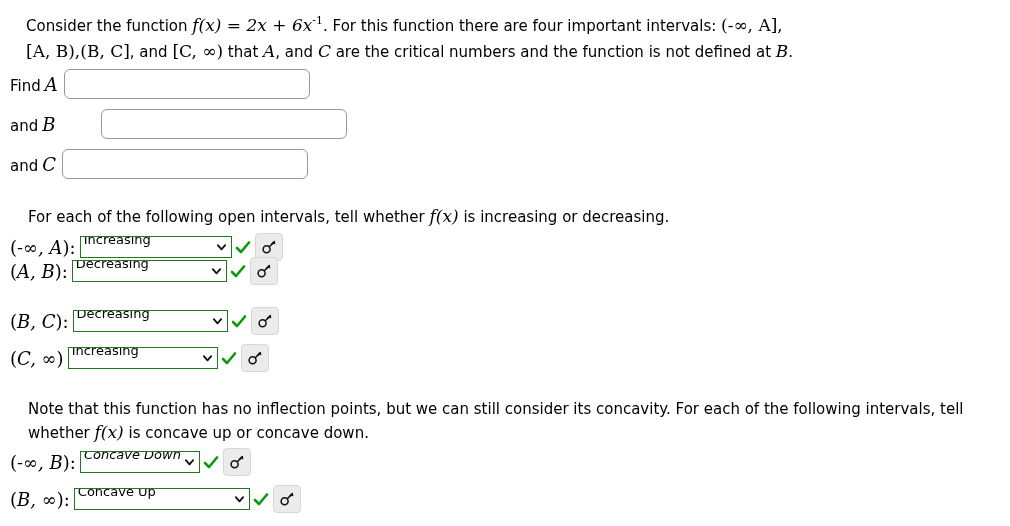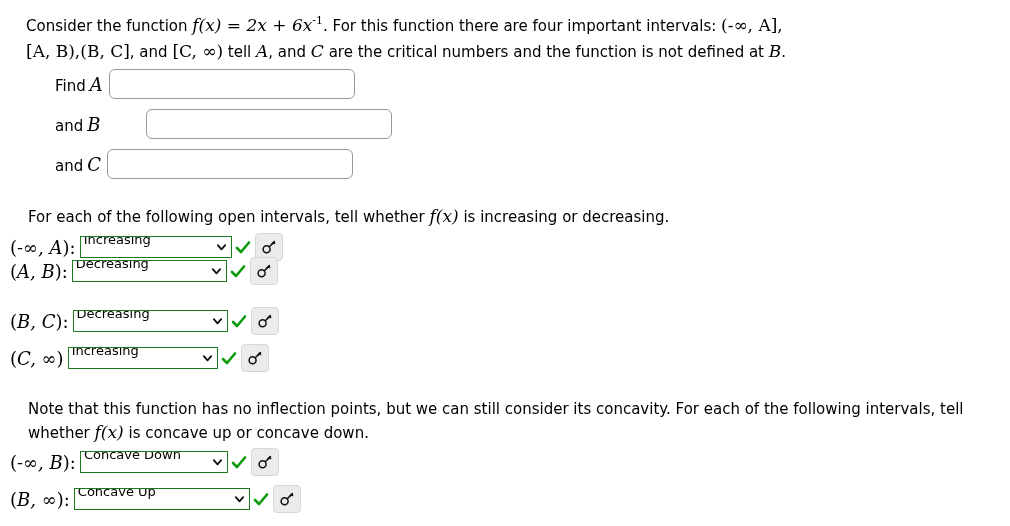--- a/index.html
+++ b/index.html
@@ -49,21 +49,20 @@
   .findrow {
     position: absolute;
     left: 10px;
     display: flex;
     align-items: center;
     height: 34px;
   }
   .findrow .lbl {
     font-size: 15px;
     white-space: nowrap;
-    margin-left: 45px;
   }
   .findrow .lbl .mi { font-size: 18px; margin-left: 4px; }
   .ansbox {
     height: 30px;
     box-sizing: border-box;
     border: 1px solid #999999;
     border-radius: 6px;
     background: #ffffff;
     margin-left: 6px;
     font-family: "DejaVu Sans", "Liberation Sans", sans-serif;
@@ -147,21 +146,21 @@
 </style>
 </head>
 <body>
 
 <div id="intro">
   <span>Consider the function</span>
   <span class="mi"><span>f(x) = 2x + 6x</span><span class="mexp">-1</span></span><span>. For this function there are four important intervals:</span>
   <span class="mn">(-∞, A]</span><span class="mn">,</span><br>
   <span class="mn">[A, B)</span><span class="mn">,</span><span class="mn">(B, C]</span><span>, and</span>
   <span class="mn">[C, ∞)</span>
-  <span>tell</span>
+  <span>that</span>
   <span class="mi">A</span><span>, and</span>
   <span class="mi">C</span>
   <span>are the critical numbers and the function is not defined at</span>
   <span class="mi">B</span><span>.</span>
 </div>
 
 <div class="findrow" style="top:67px;">
   <span class="lbl"><span>Find</span><span class="mi">A</span></span>
   <input class="ansbox" style="width: 246px;" type="text" value="">
 </div>
@@ -264,21 +263,21 @@
 
 <div class="section-text" style="top:398px;">
   <span>Note that this function has no inflection points, but we can still consider its concavity. For each of the</span>
   <span>following intervals, tell whether</span>
   <span class="mi">f(x)</span>
   <span>is concave up or concave down.</span>
 </div>
 
 <div class="introw" style="left:10px; top:447px;">
   <span class="ilabel"><span>(</span><span class="v">-∞, B</span><span>)</span><span>:</span></span>
-  <div class="sel" style="width:148px;">
+  <div class="sel" style="width:120px;font-style:italic;">
     <span>Concave Down</span>
     <svg class="chev" viewBox="0 0 12 12">
         <path d="M2 4 L6 8.5 L10 4" stroke="#111" stroke-width="2" fill="none" stroke-linecap="round" stroke-linejoin="round"></path>
       </svg>
   </div>
   <svg class="check" viewBox="0 0 16 16">
       <path d="M2 8.5 L6 12.5 L14 3" stroke="#0a9a0a" stroke-width="2.6" fill="none" stroke-linecap="round" stroke-linejoin="round"></path>
     </svg>
   <div class="keybtn">
     <svg width="16" height="16" viewBox="0 0 16 16">

